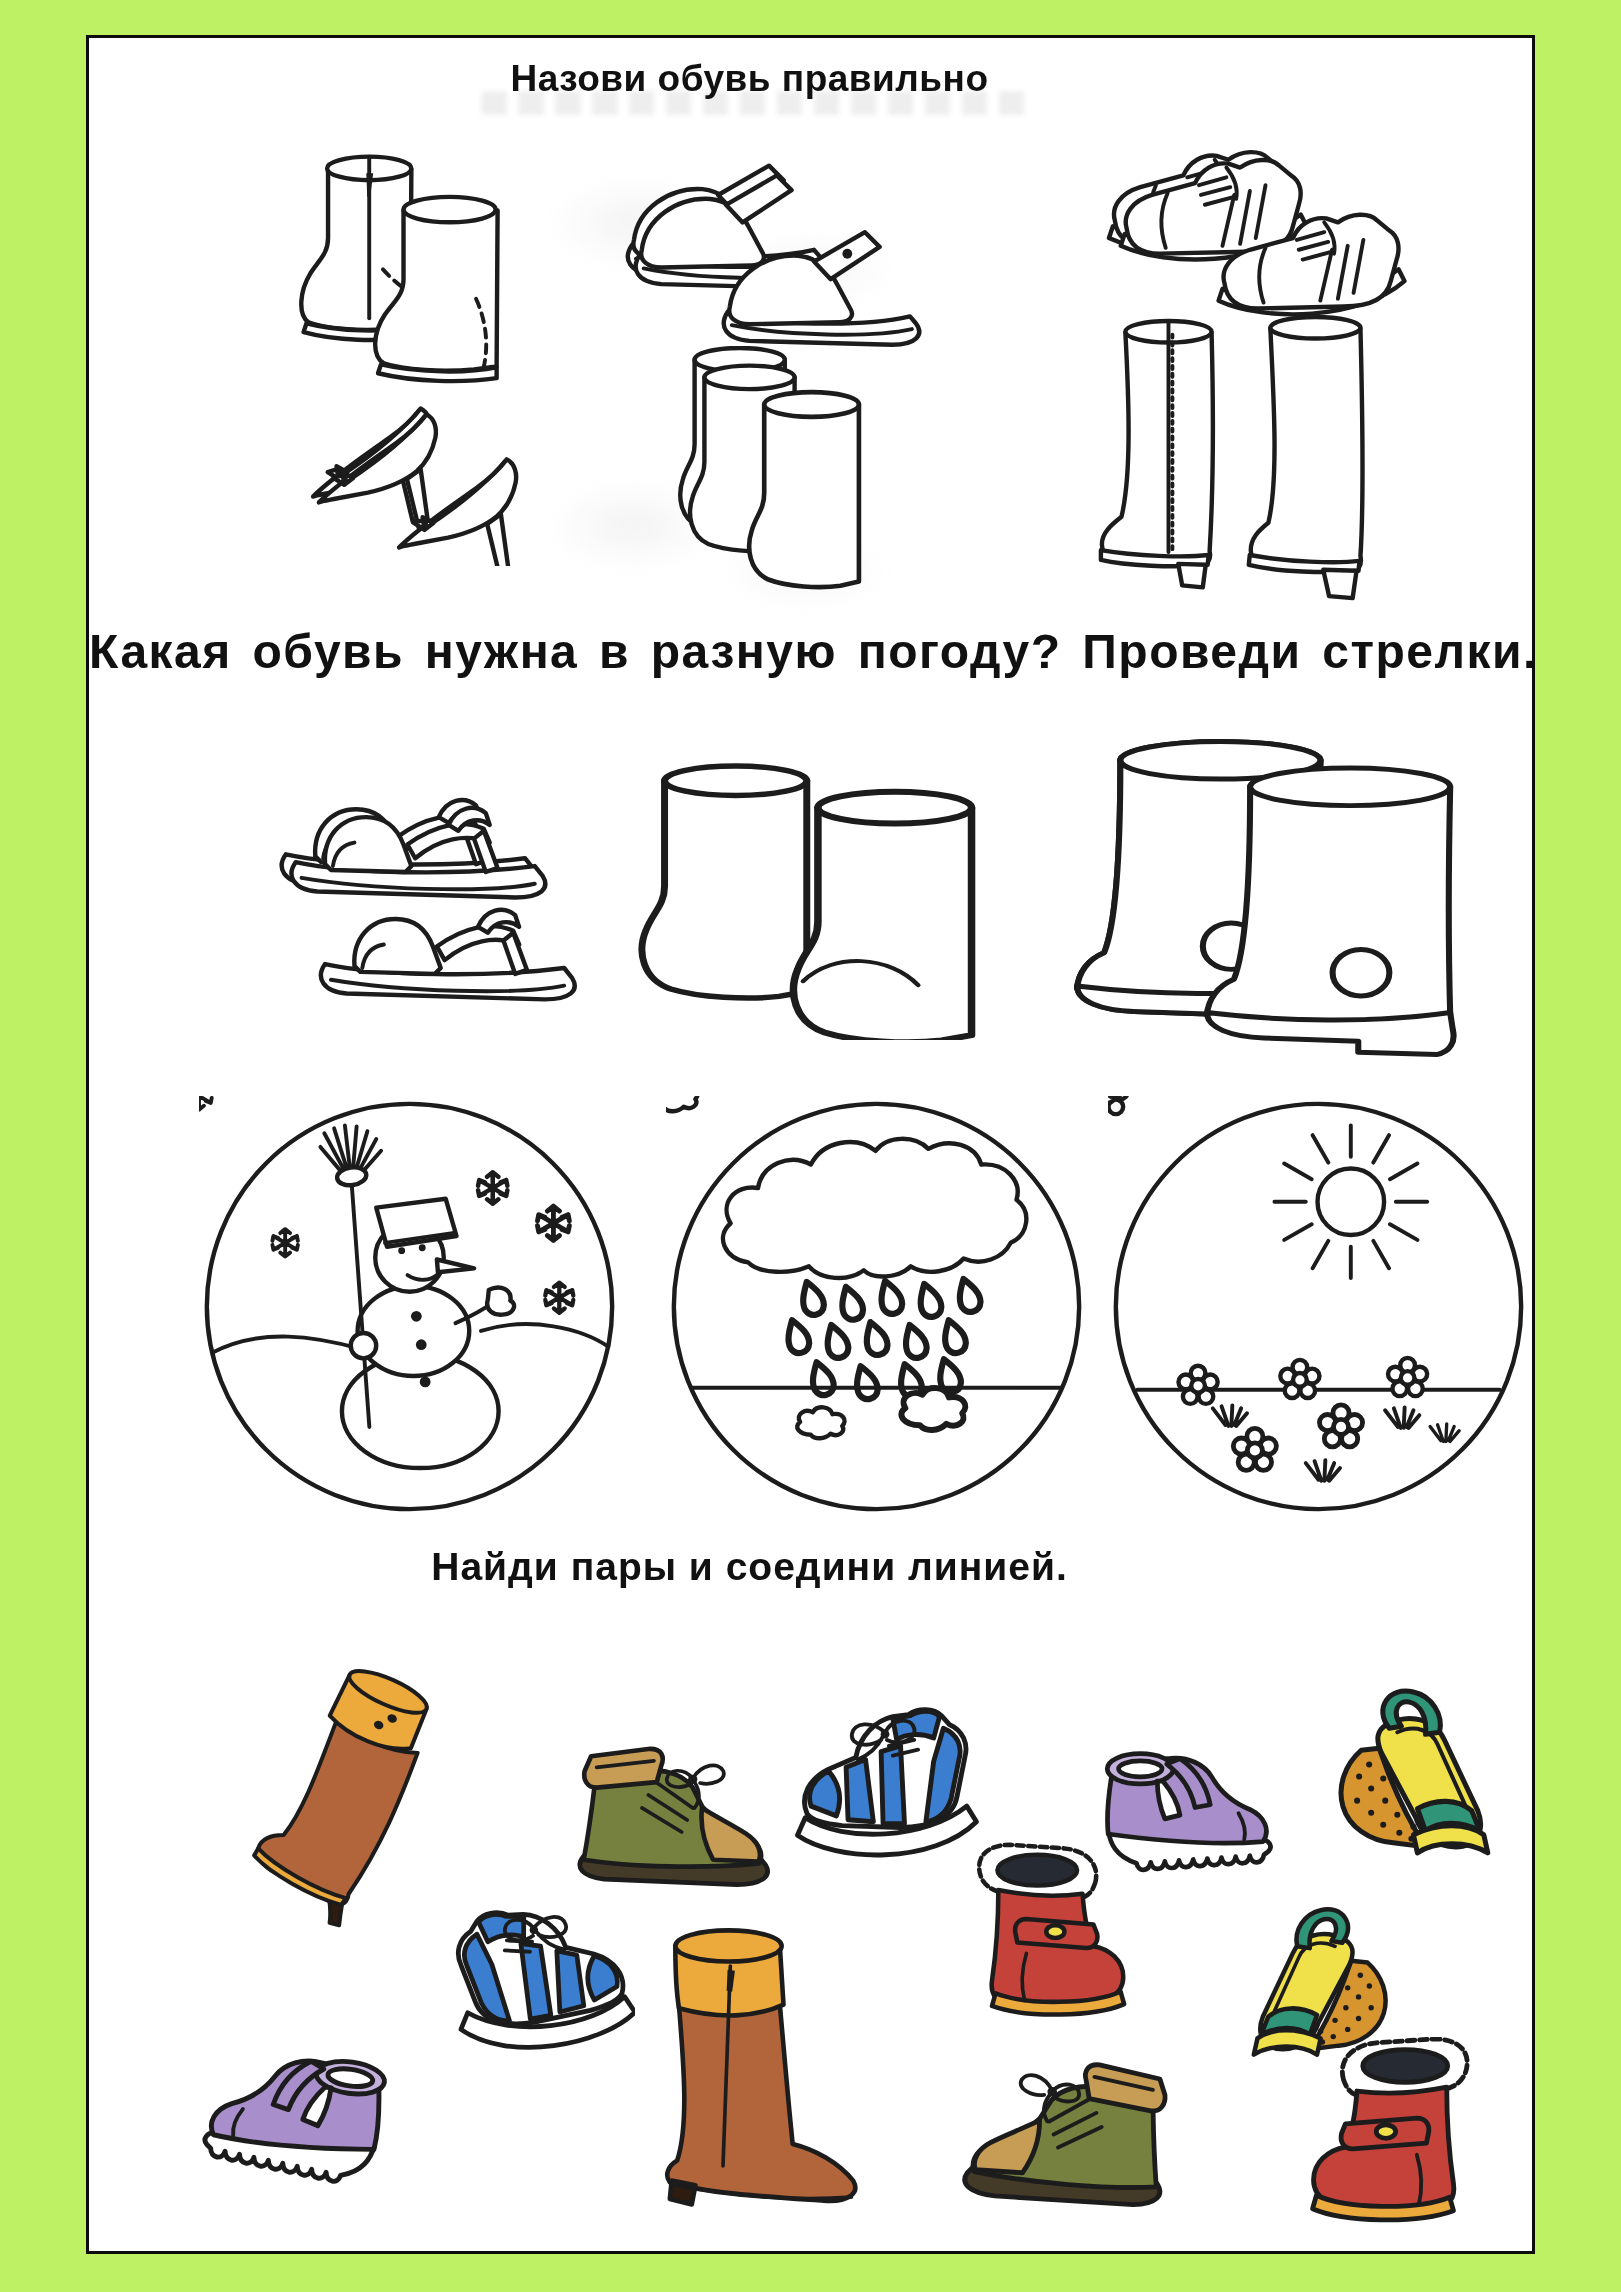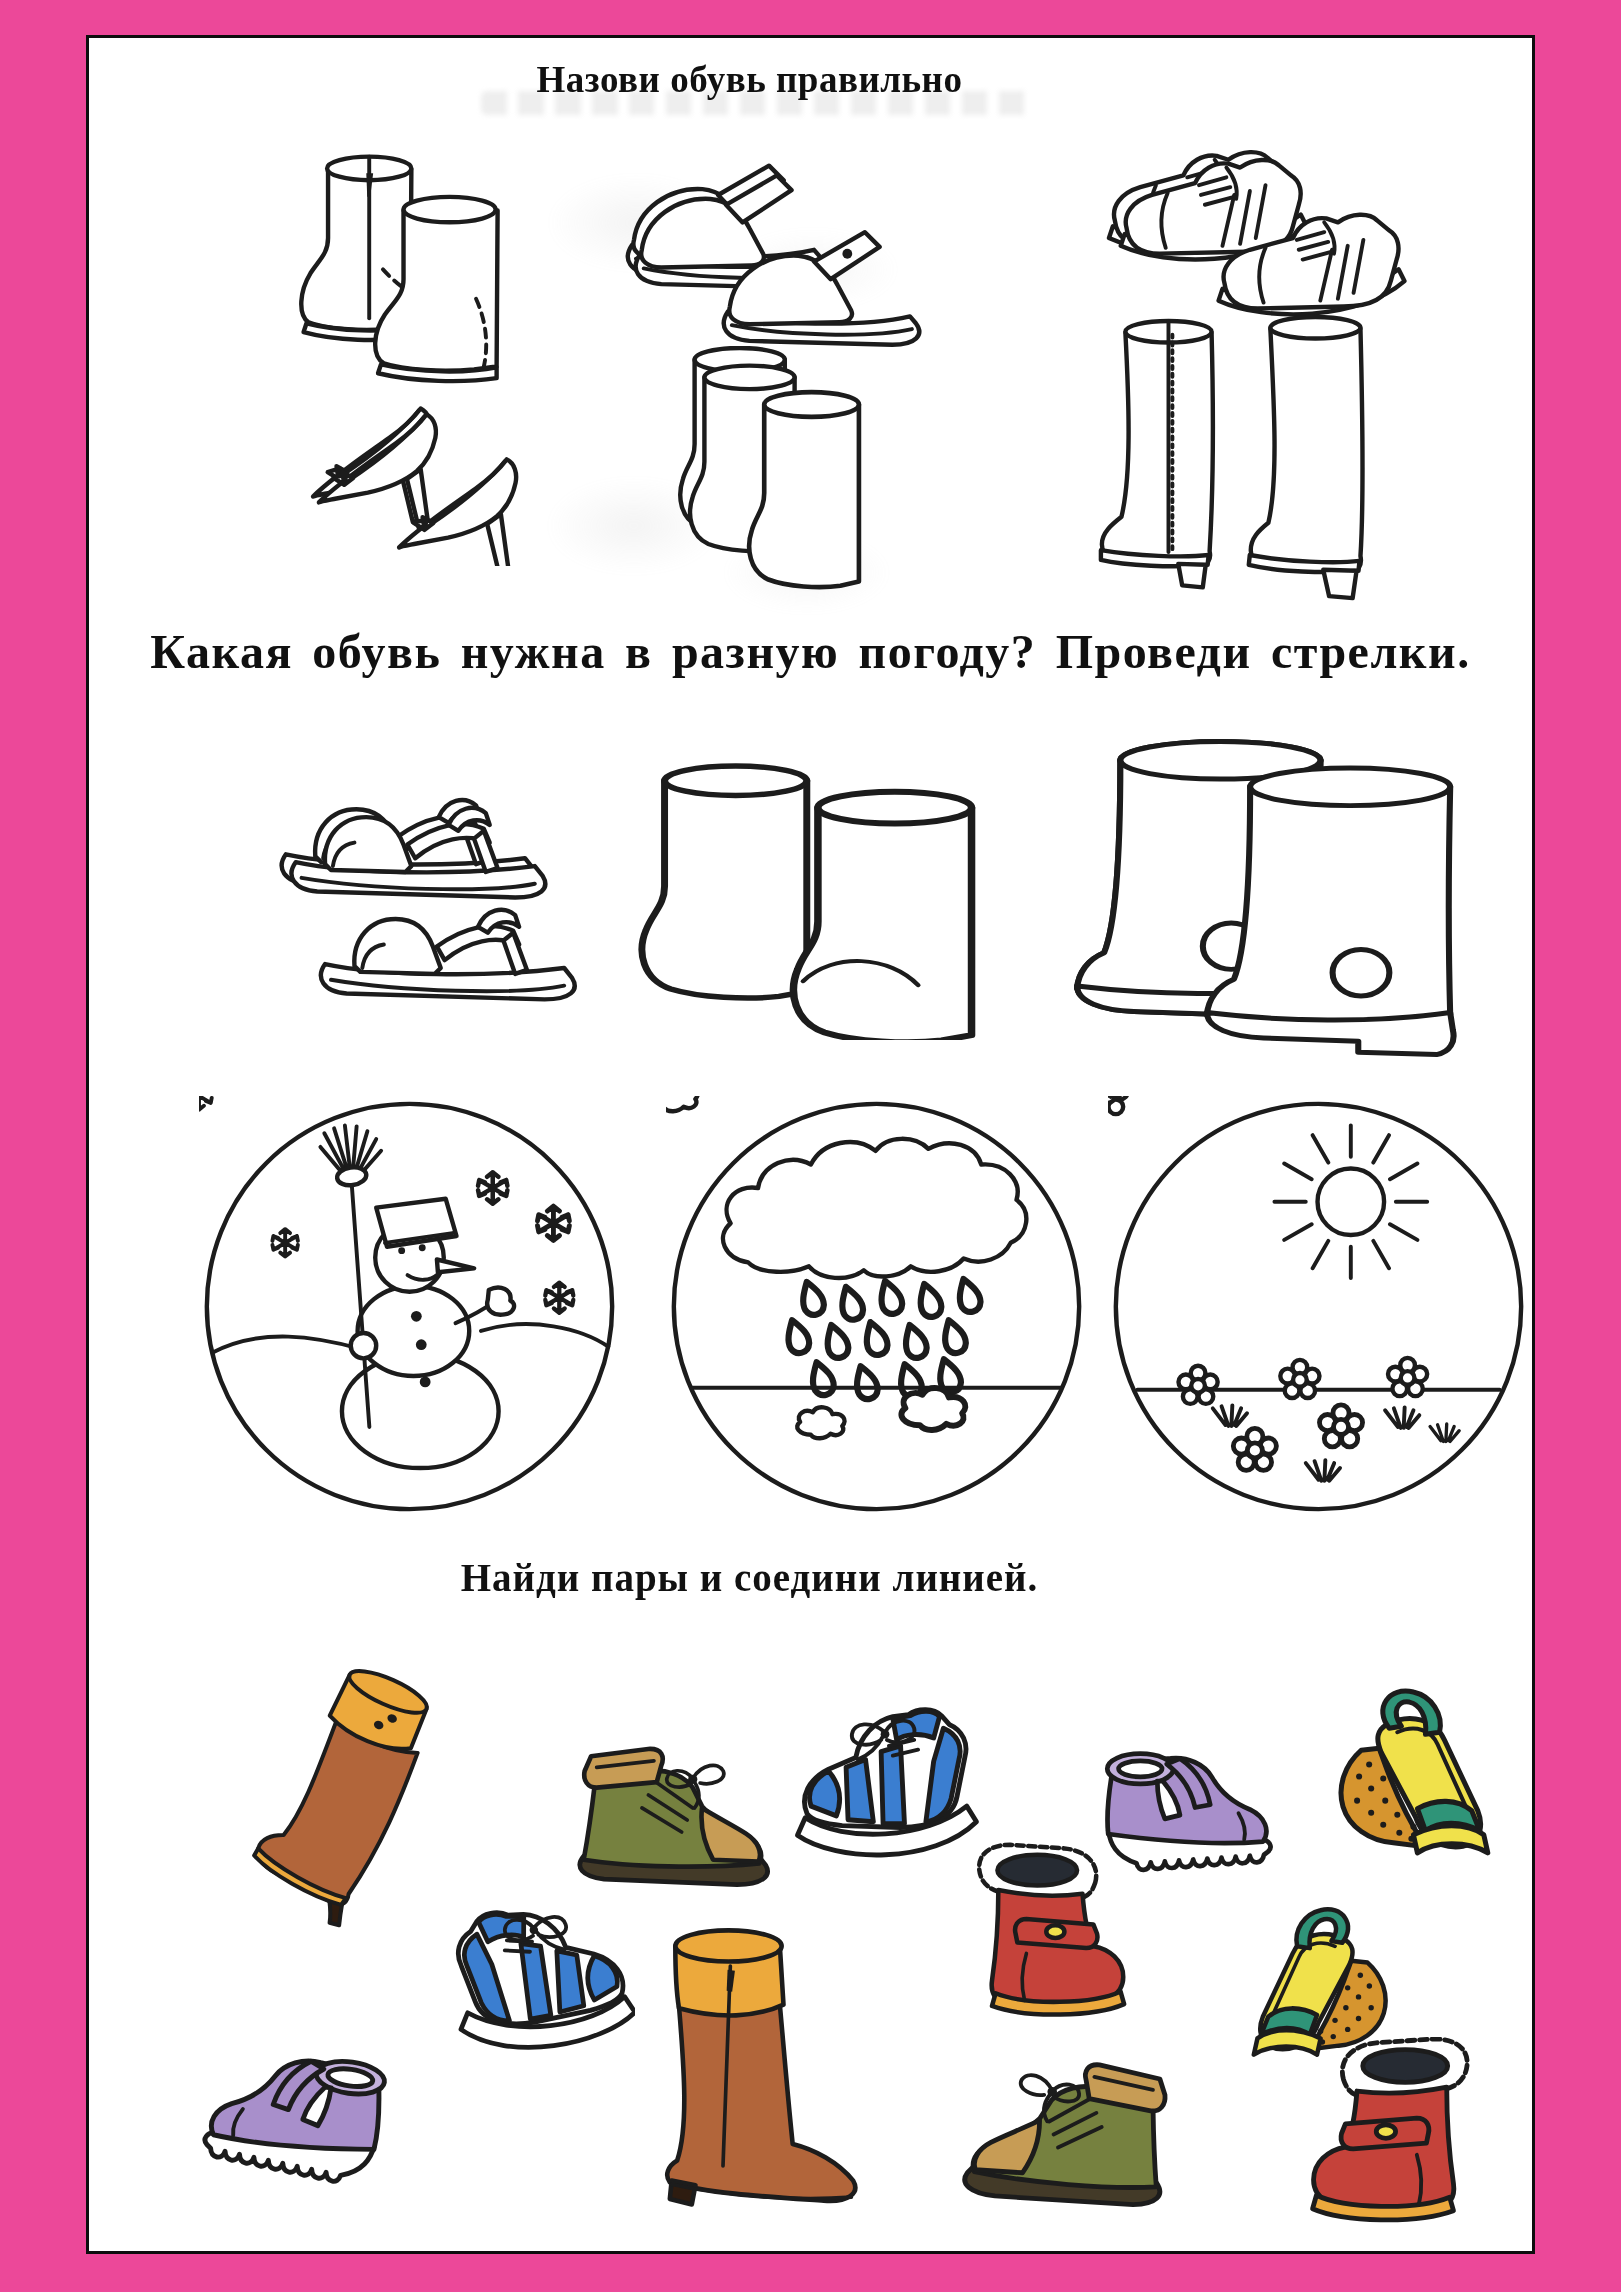--- a/index.html
+++ b/index.html
@@ -1,22 +1,22 @@
 <!DOCTYPE html>
 <html style="--ink: #1c1c1c; --boot-brown: #b2653a; --cuff-yellow: #eca93c; --olive: #76813f; --tan: #c79c55; --blue: #3b7ed0; --purple: #a88fcb; --purple-light: #c3b0dc; --wedge-yellow: #f0e14b; --wedge-green: #2f9478; --wedge-orange: #d6952f; --red: #c5423a; --sole-dark: #433a28; --heel-dark: #2e1c10; --boot-opening: #262b33;"><head>
 <meta charset="utf-8">
 <style>
   html,body{margin:0;padding:0;background:#fff;}
-  .page{position:relative;width:1621px;height:2293px;background:#ec4899;overflow:hidden;
-        font-family:Liberation Serif, serif;color:#1b1b1b;}
+  .page{position:relative;width:1621px;height:2293px;background:#bef264;overflow:hidden;
+        font-family:Liberation Sans, sans-serif;color:#1b1b1b;}
   .frame{position:absolute;left:86px;top:35px;width:1443px;height:2213px;border:3.9px solid #0d0d0d;background:#fff;}
   .h1,.h2,.h3{position:absolute;left:0;right:0;text-align:center;font-weight:700;color:#111;white-space:nowrap;}
   .h1{top:19.6px;font-size:37px;letter-spacing:0.5px;transform:translateX(-61px);}
   .h2{top:586px;font-size:48px;letter-spacing:1.5px;word-spacing:5.9px;}
-  .h3{top:1507px;font-size:39px;letter-spacing:1px;transform:translateX(-61px);margin-top:10px;}
+  .h3{top:1507px;font-size:39px;letter-spacing:1px;transform:translateX(-61px);}
   .art{position:absolute;}
   .la{fill:#fff;stroke:var(--ink);stroke-width:4.5;stroke-linejoin:round;stroke-linecap:round;}
   .ln{fill:none;stroke:var(--ink);stroke-width:4;stroke-linejoin:round;stroke-linecap:round;}
   .fa{fill:var(--ink);stroke:none;}
   .co{stroke:var(--ink);stroke-width:5;stroke-linejoin:round;stroke-linecap:round;}
   .dash{stroke-dasharray:9 7;}
   .bleed{position:absolute;opacity:.35;filter:blur(2.9px);
          background:repeating-linear-gradient(90deg,#cfcfcf 0 25.5px,rgba(0,0,0,0) 25.5px 37px);border-radius:5.9px;}
   .blob{position:absolute;opacity:.16;filter:blur(6.9px);
         background:radial-gradient(closest-side at 30% 40%,#b9b9b9,transparent 70%),

